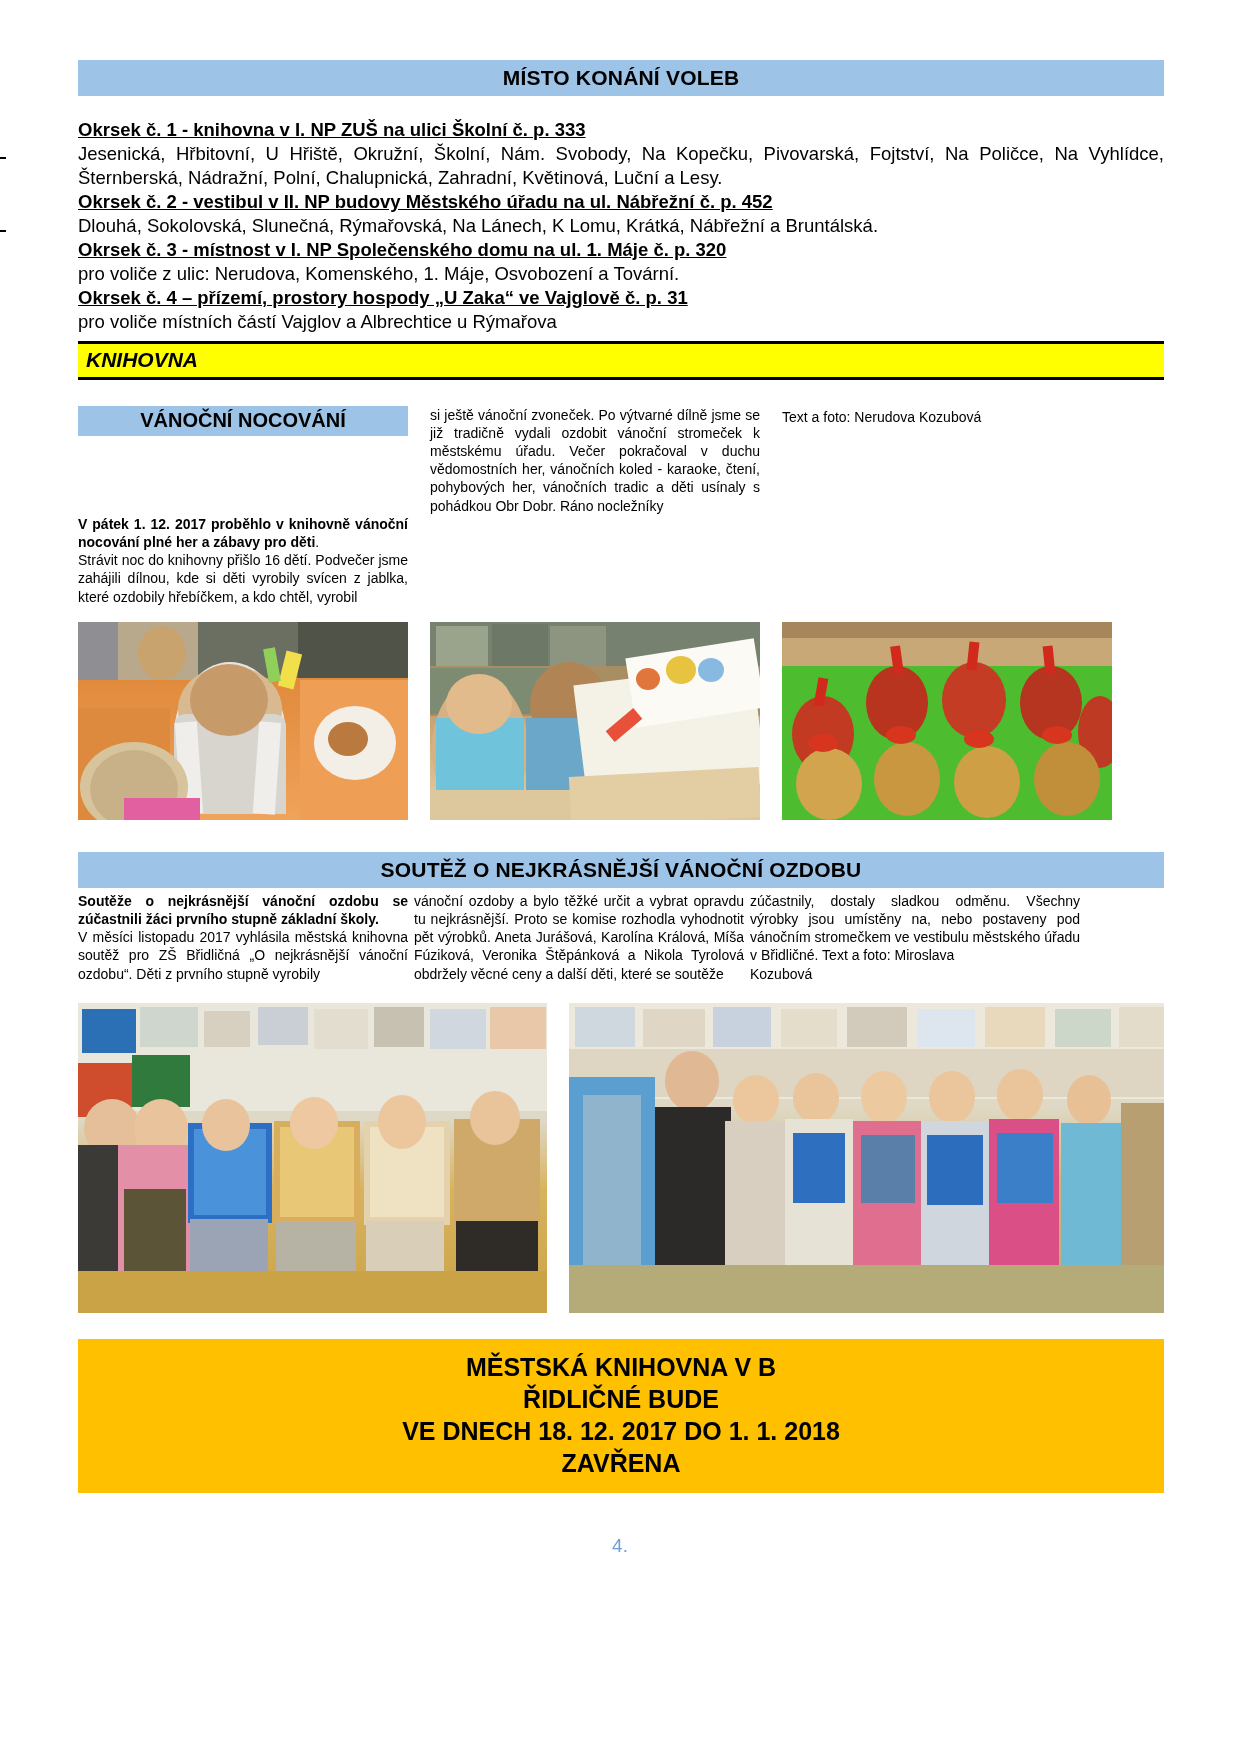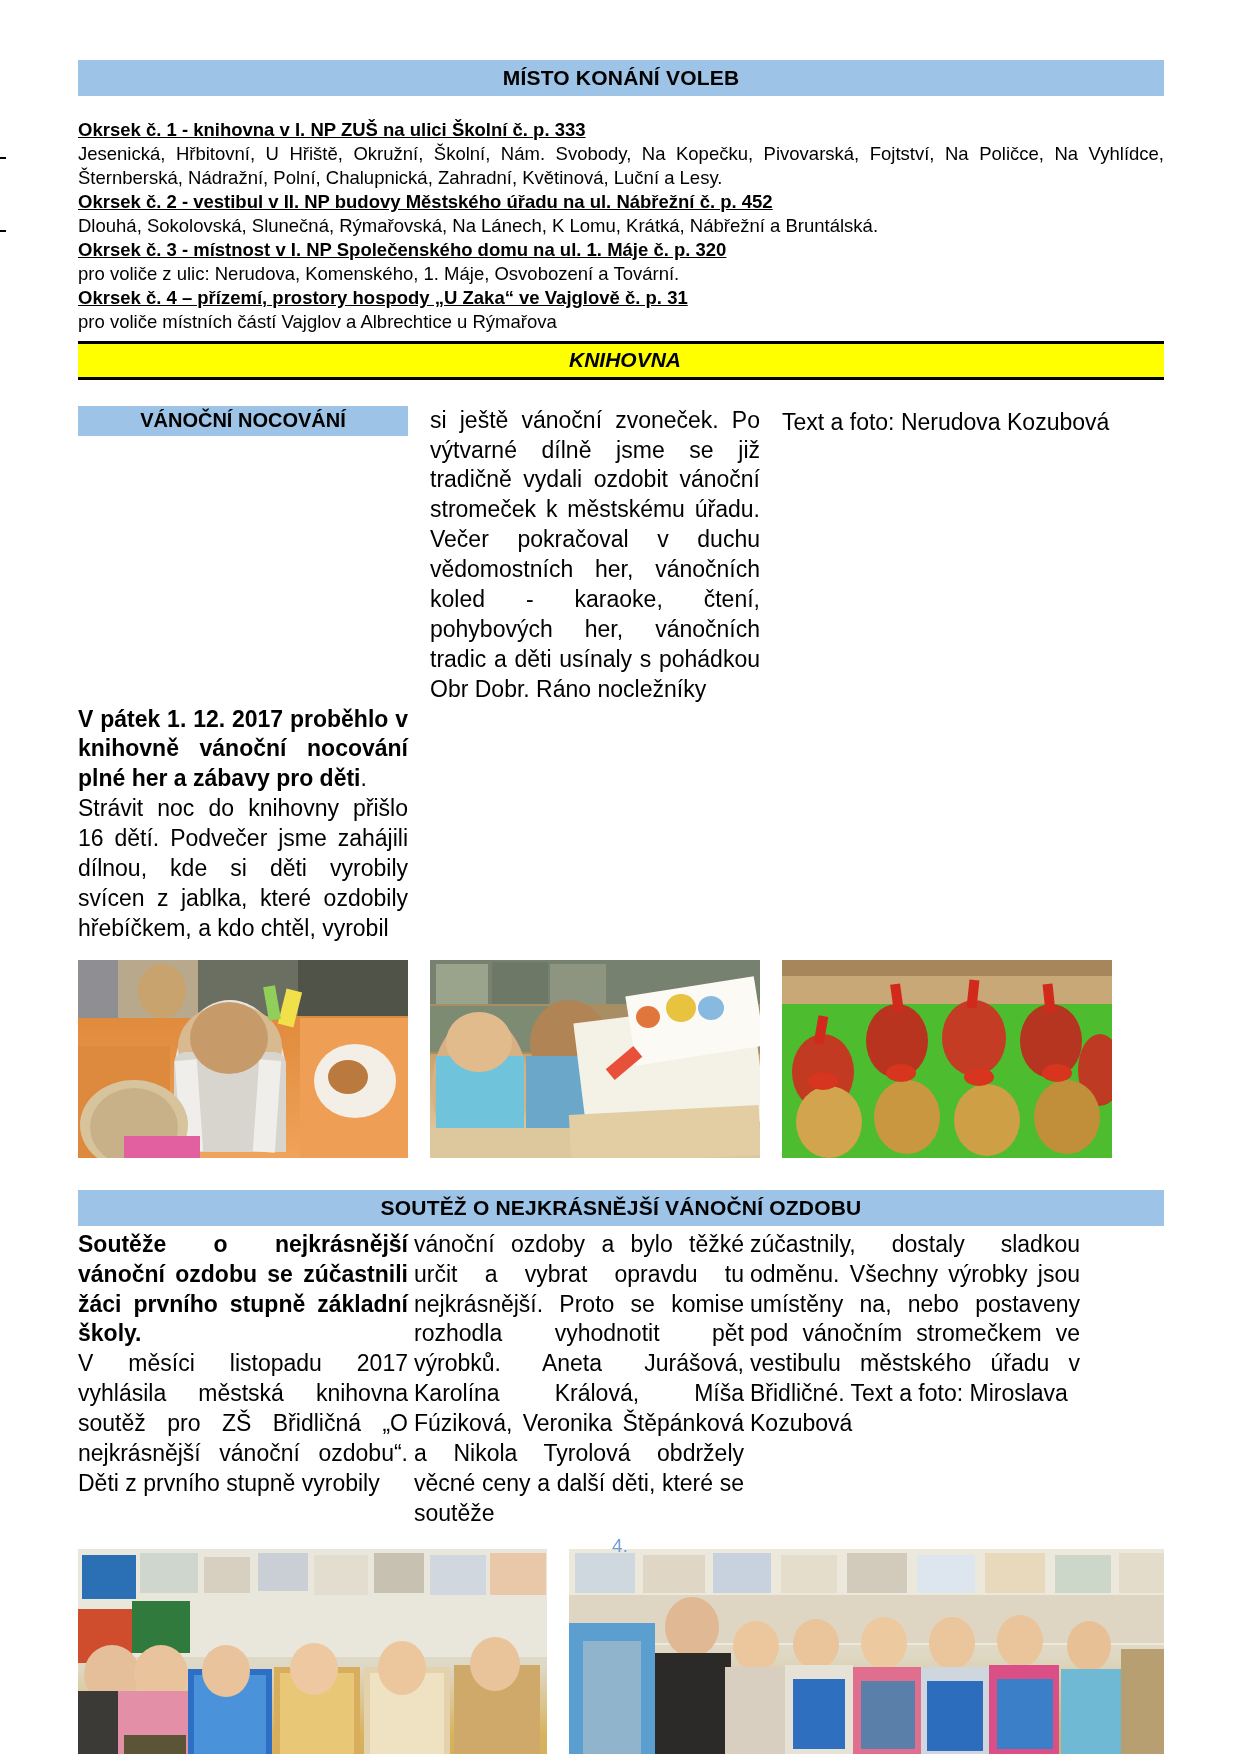--- a/index.html
+++ b/index.html
@@ -80,21 +80,21 @@
   .article {
     margin-top: 0;
   }
   .cols {
     display: flex;
     gap: 22px;
     margin-top: 0;
   }
   .col {
     width: 330px;
-    font-size: 23px;
+    font-size: 14px;
     line-height: 1.30;
     text-align: justify;
     text-justify: inter-word;
   }
   .col p { margin: 0; }
   .col p.lead { font-weight: bold; }
 
   .subhead-row {
     display: flex;
     gap: 22px;
@@ -164,21 +164,21 @@
       <span class="head">Okrsek č. 1 - knihovna v I. NP ZUŠ  na ulici Školní č. p. 333</span>
       <span class="streets">Jesenická, Hřbitovní, U Hřiště, Okružní, Školní, Nám. Svobody, Na Kopečku, Pivovarská, Fojtství, Na Poličce, Na Vyhlídce, Šternberská, Nádražní, Polní, Chalupnická, Zahradní, Květinová, Luční a Lesy.</span>
       <span class="head">Okrsek č. 2 - vestibul v II. NP budovy Městského úřadu na ul. Nábřežní č. p. 452</span>
       <span class="streets nojust">Dlouhá, Sokolovská, Slunečná, Rýmařovská, Na Lánech, K Lomu, Krátká, Nábřežní a Bruntálská.</span>
       <span class="head">Okrsek č. 3 - místnost v I. NP Společenského domu na ul. 1. Máje č. p. 320</span>
       <span class="streets nojust">pro voliče z ulic:  Nerudova, Komenského, 1. Máje, Osvobození a Tovární.</span>
       <span class="head">Okrsek č. 4 – přízemí, prostory hospody „U Zaka“ ve Vajglově č. p. 31</span>
       <span class="streets nojust">pro voliče místních částí Vajglov a Albrechtice u Rýmařova</span>
     </div>
 
-    <div class="banner-yellow" style="margin-top:6px;text-align:center;">KNIHOVNA</div>
+    <div class="banner-yellow" style="margin-top:6px;">KNIHOVNA</div>
 
     <div class="article" style="margin-top:26px;">
 
       <div class="subhead-row">
         <div class="subhead">VÁNOČNÍ NOCOVÁNÍ</div>
         <div class="col">
           <p>si ještě vánoční zvoneček. Po výtvarné dílně jsme se již tradičně vydali ozdobit vánoční stromeček k městskému úřadu. Večer pokračoval v duchu vědomostních her, vánočních koled - karaoke, čtení, pohybových her, vánočních tradic a děti usínaly s pohádkou Obr Dobr. Ráno nocležníky</p>
         </div>
         <div class="col">
           <p style="margin-top:2px;">Text a foto: Nerudova Kozubová</p>
@@ -361,20 +361,21 @@
           <div class="rect" style="left:552px;top:100px;width:44px;height:210px;background:#b79f72;"></div>
           <div class="rect" style="left:0;top:262px;width:596px;height:48px;background:#b5ab79;"></div>
         </div>
 
       </div>
     </div>
 
     <div class="banner-orange" style="margin-top:26px;">
       <div>MĚSTSKÁ KNIHOVNA V B</div>
       <div>ŘIDLIČNÉ BUDE</div>
+      <div>VE DNECH 18. 12. 2017 DO 1. 1. 2018</div>
       <div>ZAVŘENA</div>
     </div>
 
   </div>
 
   <div class="pagenum">4.</div>
 
 </div>
 
 </body></html>

